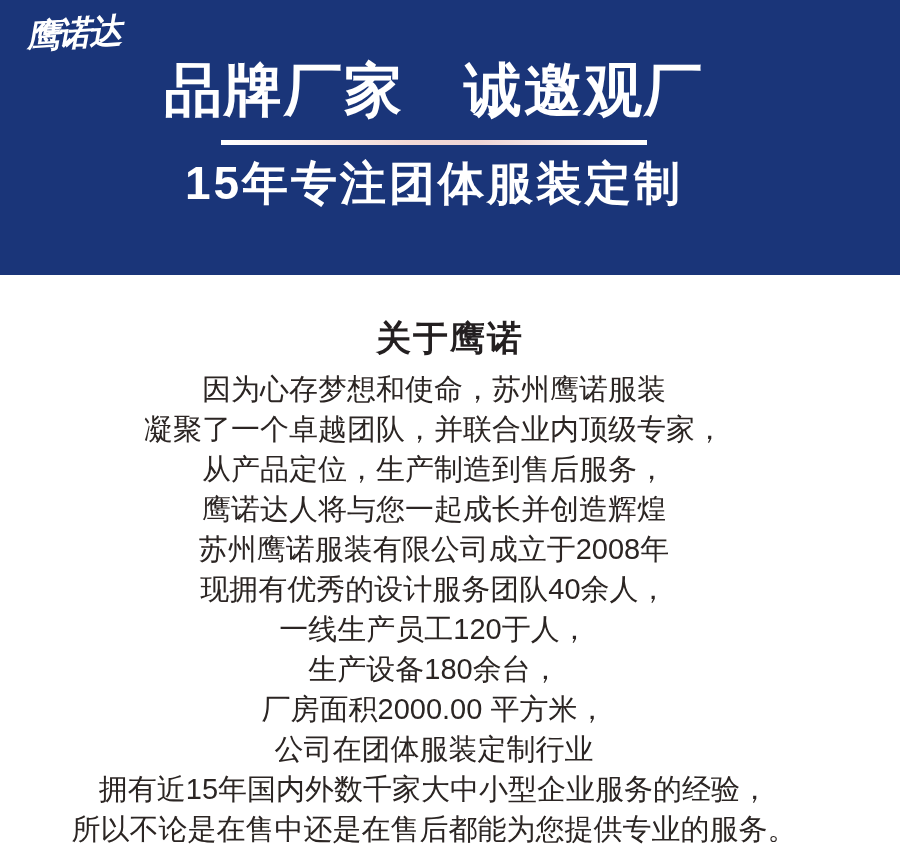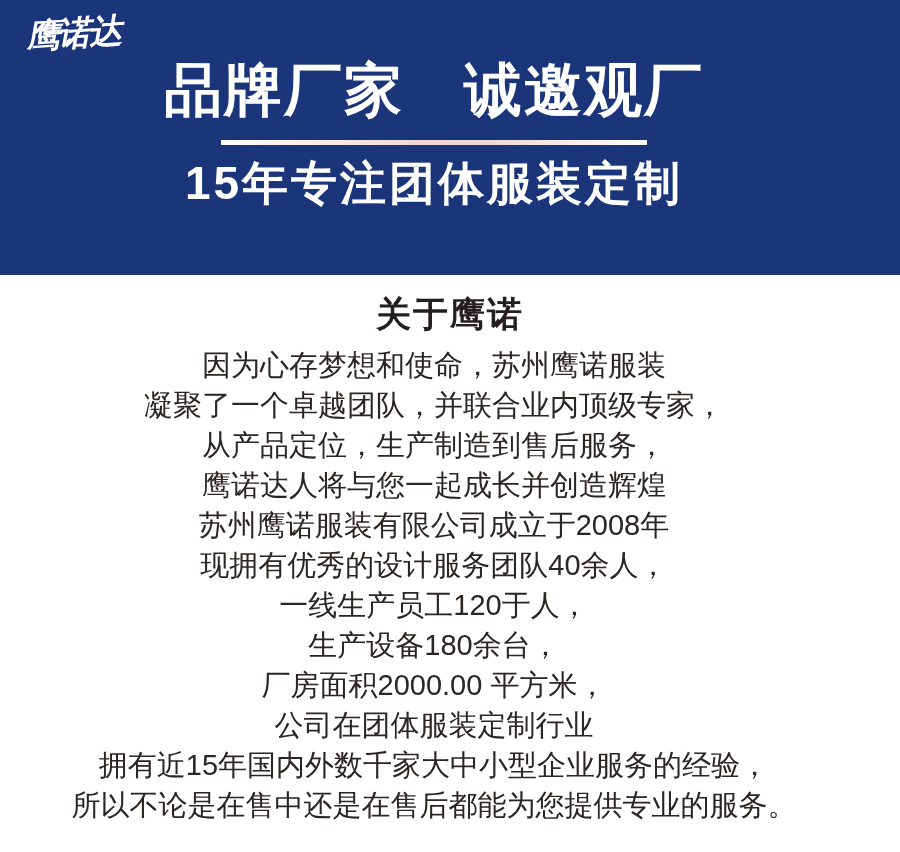--- a/index.html
+++ b/index.html
@@ -63,20 +63,21 @@
     color: #ffffff;
     letter-spacing: 3px;
     white-space: nowrap;
   }
 
   
   .about {
     width: 900px;
     padding-top: 16px;
     text-align: center;
+    margin-top: 24px;
   }
   .about-heading {
     font-size: 35px;
     line-height: 46px;
     font-weight: bold;
     color: #231f20;
     letter-spacing: 2px;
   }
   .about-text {
     margin-top: 8px;

